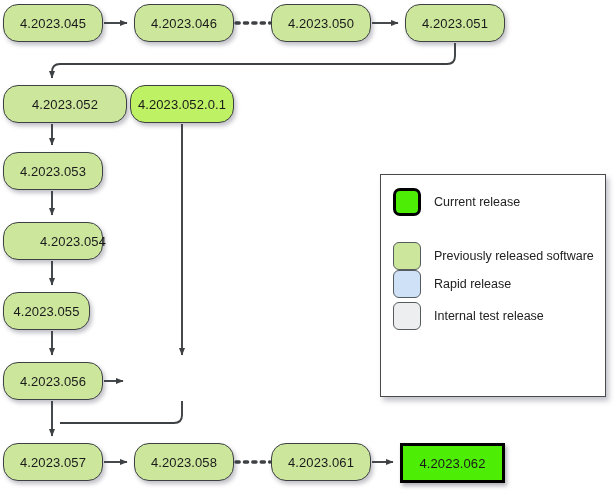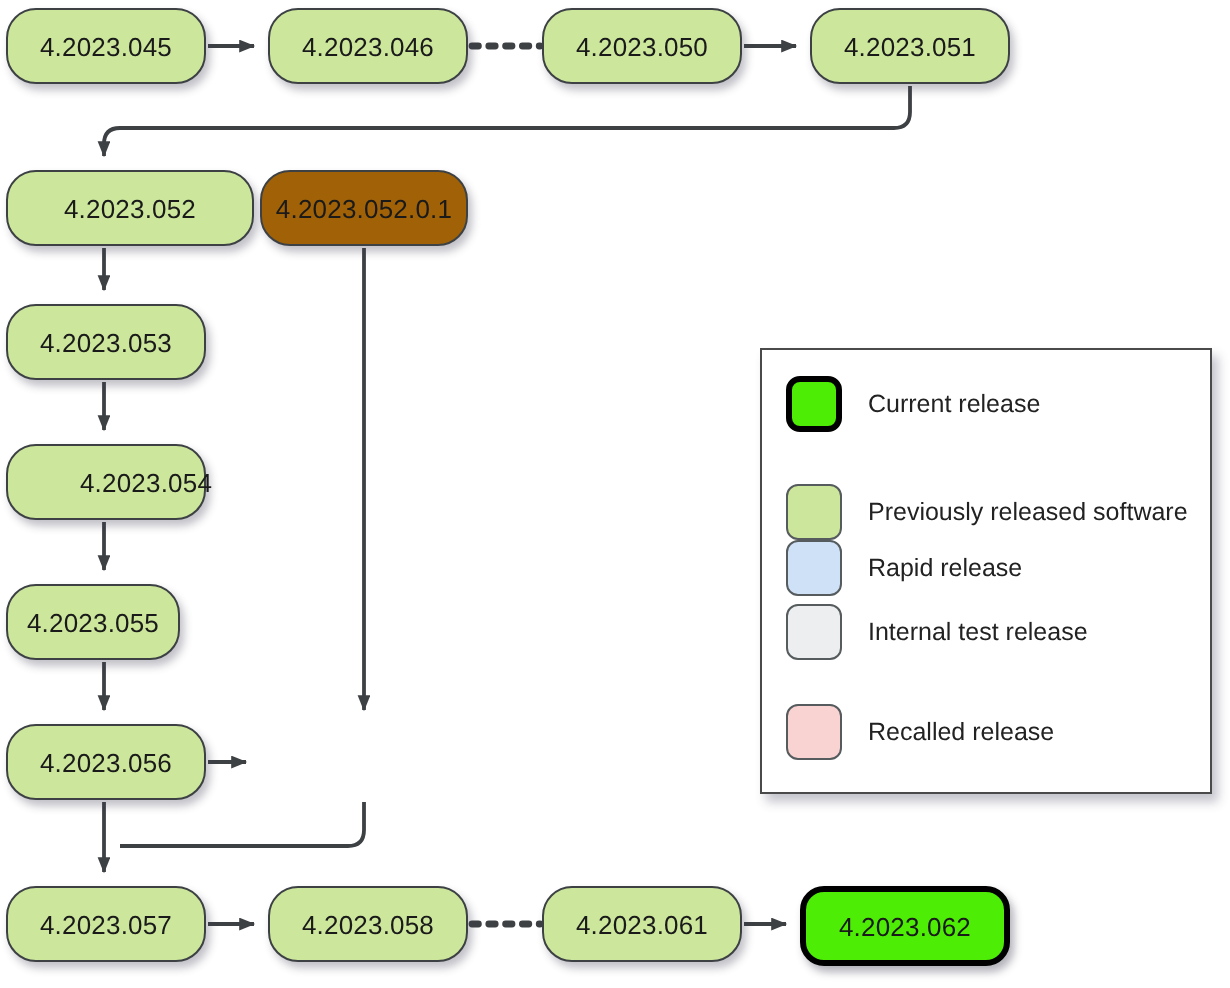--- a/index.html
+++ b/index.html
@@ -16,25 +16,25 @@
     border:1.6px solid #3d4144;
     border-radius:15px;
     display:flex;align-items:center;justify-content:center;
     font-size:13px;
     color:#1a1a1a;
     letter-spacing:.1px;
     box-shadow:2px 3px 4px rgba(60,60,80,.32);
     white-space:nowrap;
   }
   .node.prev{background:#cce79c;}
-  .node.rapid{background:#a16207;}
+  .node.rapid{background:#bef264;}
   .node.current{
     background:#4ded05;
     border:3.5px solid #000000;
-    border-radius:12px;
+    border-radius:0;
     box-shadow:2px 3px 4px rgba(60,60,80,.4);
   }
 
   
   #legend{
     position:absolute;left:380px;top:174px;width:226px;height:223px;
     box-sizing:border-box;
     background:#ffffff;
     border:1.6px solid #4a4a4a;
     box-shadow:3px 4px 5px rgba(60,60,90,.3);
@@ -123,19 +123,15 @@
       <span class="legend-label">Previously released software</span>
     </div>
     <div class="legend-row" style="top:92px;">
       <span class="sw rapid"></span>
       <span class="legend-label">Rapid release</span>
     </div>
     <div class="legend-row" style="top:124px;">
       <span class="sw internal"></span>
       <span class="legend-label">Internal test release</span>
     </div>
-    <div class="legend-row" style="top:174px;">
-      <span class="sw recalled"></span>
-      <span class="legend-label">Recalled release</span>
-    </div>
   </div>
 
 </div>
 
 </body></html>

